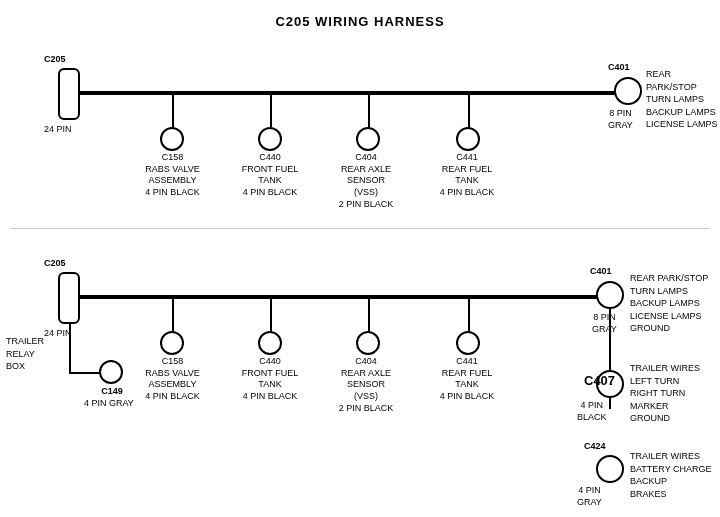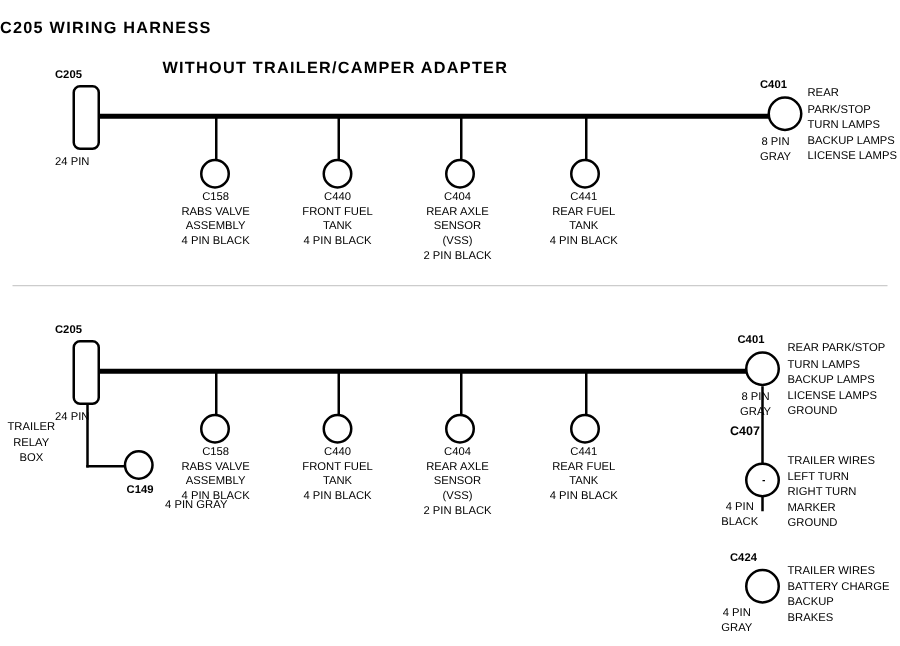--- a/index.html
+++ b/index.html
@@ -6,20 +6,21 @@
     body {
       width: 720px;
       height: 517px;
       background: #fff;
       font-family: Arial, sans-serif;
       font-size: 10px;
       overflow: hidden;
       position: relative;
     }
     .page-title {
+      text-align: center;
       font-size: 13px;
       font-weight: bold;
       padding-top: 8px;
       letter-spacing: 1px;
     }
     .diagram-area {
       position: relative;
       width: 720px;
       height: 490px;
     }
@@ -63,21 +64,20 @@
       font-size: 9px;
     }
   </style>
 </head>
 <body>
 
 <div class="diagram-area">
 
   <div class="page-title" style="position:absolute;top:6px;left:0;right:0;">C205 WIRING HARNESS</div>
 
-  <div class="section-label" style="top:46px; left:130px; font-size:13px;">WITHOUT  TRAILER/CAMPER ADAPTER</div>
 
   <div class="rect-connector" style="left:58px; top:68px; width:22px; height:52px;"></div>
   <div class="label-text" style="left:44px; top:54px; font-size:9px; font-weight:bold;">C205</div>
   <div class="label-text" style="left:44px; top:124px; font-size:9px;">24 PIN</div>
 
   <div class="hline" style="left:80px; top:91px; width:552px;"></div>
 
   <div class="connector" style="left:614px; top:77px; width:28px; height:28px;"></div>
   <div class="label-text" style="left:608px; top:62px; font-size:9px; font-weight:bold; text-align:center;">C401</div>
   <div class="label-text" style="left:608px; top:108px; font-size:9px; text-align:center;">8 PIN<br>GRAY</div>
@@ -113,21 +113,21 @@
   <div class="label-text" style="left:590px; top:266px; font-size:9px; font-weight:bold; text-align:center;">C401</div>
   <div class="label-text" style="left:592px; top:312px; font-size:9px; text-align:center;">8 PIN<br>GRAY</div>
 
   <div class="label-text" style="left:630px; top:272px; text-align:left; line-height:1.4;">REAR PARK/STOP<br>TURN LAMPS<br>BACKUP LAMPS<br>LICENSE LAMPS<br>GROUND</div>
 
   <div class="vline" style="left:609px; top:309px; height:100px;"></div>
 
   <div class="connector" style="left:596px; top:370px; width:28px; height:28px;"></div>
 
   <div style="position:absolute; left:610px; top:384px; width:2px; height:1px; background:#000;"></div>
-  <div class="label-text" style="left:584px; top:339px; font-size:10px; font-weight:bold; text-align:center;">C407</div>
+  <div class="label-text" style="left:584px; top:373px; font-size:13px; font-weight:bold; text-align:center;">C407</div>
   <div class="label-text" style="left:577px; top:400px; font-size:9px; text-align:center;">4 PIN<br>BLACK</div>
   <div class="label-text" style="left:630px; top:362px; text-align:left; line-height:1.4;">TRAILER WIRES<br>LEFT TURN<br>RIGHT TURN<br>MARKER<br>GROUND</div>
 
   <div class="connector" style="left:596px; top:455px; width:28px; height:28px;"></div>
   <div class="label-text" style="left:584px; top:441px; font-size:9px; font-weight:bold; text-align:center;">C424</div>
   <div class="label-text" style="left:577px; top:485px; font-size:9px; text-align:center;">4 PIN<br>GRAY</div>
   <div class="label-text" style="left:630px; top:450px; text-align:left; line-height:1.4;">TRAILER WIRES<br>BATTERY CHARGE<br>BACKUP<br>BRAKES</div>
 
   <div class="vline" style="left:172px; top:297px; height:35px;"></div>
   <div class="connector" style="left:160px; top:331px; width:24px; height:24px;"></div>
@@ -141,19 +141,19 @@
   <div class="connector" style="left:356px; top:331px; width:24px; height:24px;"></div>
   <div class="label-text" style="left:336px; top:356px; text-align:center; width:60px;">C404<br>REAR AXLE<br>SENSOR<br>(VSS)<br>2 PIN BLACK</div>
 
   <div class="vline" style="left:468px; top:297px; height:35px;"></div>
   <div class="connector" style="left:456px; top:331px; width:24px; height:24px;"></div>
   <div class="label-text" style="left:437px; top:356px; text-align:center; width:60px;">C441<br>REAR FUEL<br>TANK<br>4 PIN BLACK</div>
 
   <div class="vline" style="left:69px; top:324px; height:50px;"></div>
 
   <div class="hline" style="left:69px; top:372px; width:42px; height:2px;"></div>
-  <div class="label-text" style="left:6px; top:335px; text-align:center; line-height:1.4;">TRAILER<br>RELAY<br>BOX</div>
+  <div class="label-text" style="left:6px; top:335px; text-align:left; line-height:1.4;">TRAILER<br>RELAY<br>BOX</div>
 
   <div class="connector" style="left:99px; top:360px; width:24px; height:24px;"></div>
   <div class="label-text" style="left:87px; top:386px; text-align:center; width:50px; font-weight:bold;">C149</div>
-  <div class="label-text" style="left:84px; top:398px; text-align:center; width:58px;margin-left:44px;">4 PIN GRAY</div>
+  <div class="label-text" style="left:84px; top:398px; text-align:left; width:58px;">4 PIN GRAY</div>
 
 </div>
 
 </body></html>

